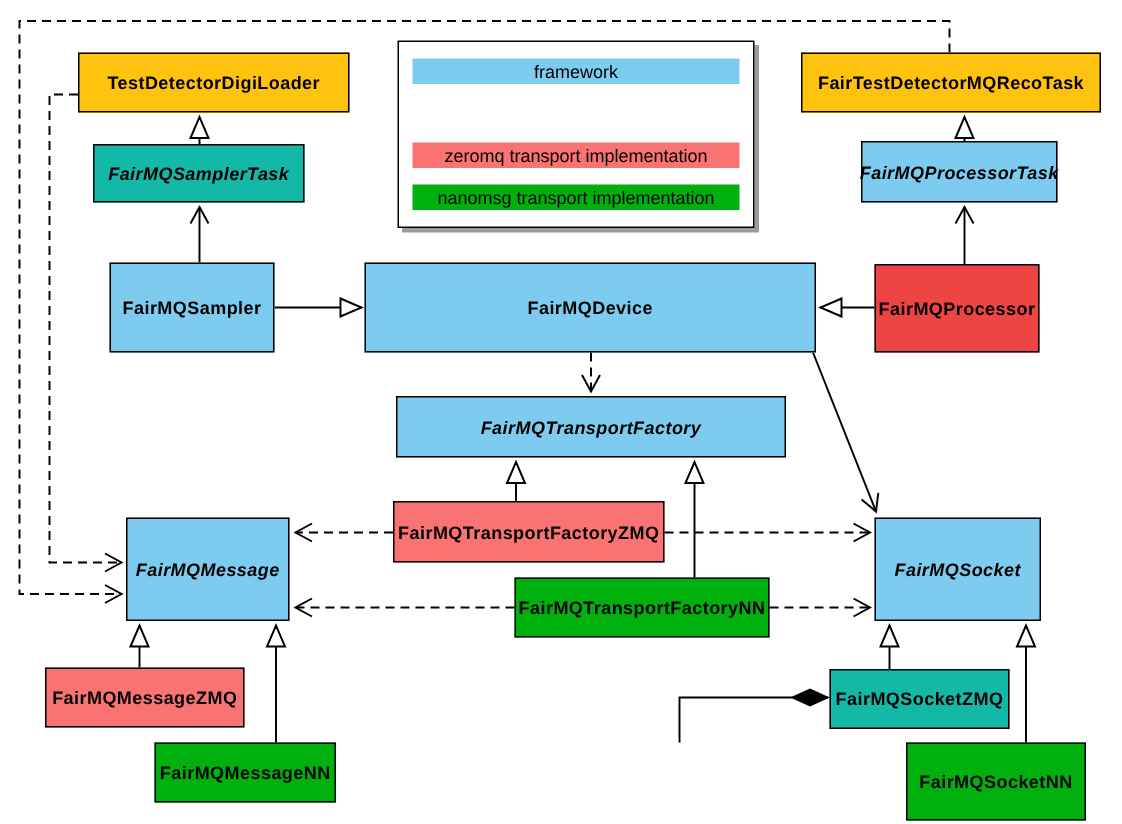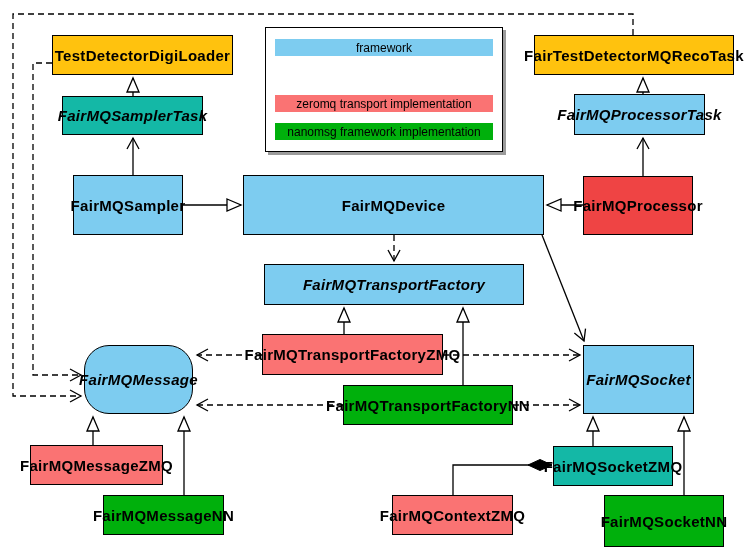--- a/index.html
+++ b/index.html
@@ -9,21 +9,21 @@
     background:#ffffff;
     font-family:"Liberation Sans", sans-serif;
     overflow:hidden;
   }
   #edges{position:absolute;left:0;top:0;width:748px;height:549px;z-index:1;}
   .node{
     position:absolute;
     box-sizing:border-box;
     border:1.4px solid #000;
     display:flex;align-items:center;justify-content:center;
-    font-size:15px;font-weight:bold;color:#000;
+    font-size:12px;font-weight:bold;color:#000;
     letter-spacing:0.3px;
     z-index:2;
   }
   .node.abstract{font-style:italic;}
   #legend{
     position:absolute;left:265px;top:27px;width:238px;height:125px;
     box-sizing:border-box;
     background:#fff;border:1.6px solid #000;
     box-shadow:3px 3px 0 #9b9b9b;
     display:flex;flex-direction:column;justify-content:space-evenly;
@@ -81,21 +81,21 @@
       <path d="M343,405 H197" marker-end="url(#vee)"></path>
       <path d="M513,405 H580" marker-end="url(#vee)"></path>
     </g>
 
     <path d="M453,495 V465 H552" style="stroke:#000;stroke-width:1.3;fill:none;" marker-end="url(#dia)"></path>
   </svg>
 
   <div id="legend">
     <div class="legend-item" style="background-color: rgb(125, 204, 240);">framework</div>
     <div class="legend-item" style="background-color: rgb(250, 115, 115); margin-top: 28px;">zeromq transport implementation</div>
-    <div class="legend-item" style="background-color: rgb(0, 176, 12);">nanomsg framework implementation</div>
+    <div class="legend-item" style="background-color: rgb(0, 176, 12);">nanomsg transport implementation</div>
   </div>
 
   <div class="node" style="left: 52px; top: 35px; width: 181px; height: 40px; background-color: rgb(255, 194, 14);">TestDetectorDigiLoader</div>
 
   <div class="node abstract" style="left: 62px; top: 96px; width: 141px; height: 39px; background-color: #14b8a6;">FairMQSamplerTask</div>
 
   <div class="node" style="left: 73px; top: 175px; width: 110px; height: 60px; background-color: rgb(125, 204, 240);">FairMQSampler</div>
 
   <div class="node" style="left: 534px; top: 35px; width: 200px; height: 40px; background-color: rgb(255, 194, 14);">FairTestDetectorMQRecoTask</div>
 
@@ -104,27 +104,26 @@
   <div class="node" style="left: 583px; top: 176px; width: 110px; height: 59px; background-color: #ef4444;">FairMQProcessor</div>
 
   <div class="node" style="left: 243px; top: 175px; width: 301px; height: 60px; background-color: rgb(125, 204, 240);">FairMQDevice</div>
 
   <div class="node abstract" style="left: 264px; top: 264px; width: 260px; height: 41px; background-color: rgb(125, 204, 240);">FairMQTransportFactory</div>
 
   <div class="node" style="left: 262px; top: 334px; width: 181px; height: 41px; background-color: rgb(250, 115, 115);">FairMQTransportFactoryZMQ</div>
 
   <div class="node" style="left: 343px; top: 385px; width: 170px; height: 40px; background-color: rgb(0, 176, 12);">FairMQTransportFactoryNN</div>
 
-  <div class="node abstract" style="left: 84px; top: 345px; width: 109px; height: 69px; background-color: rgb(125, 204, 240); border-radius: 25px;">FairMQMessage</div>
+  <div class="node abstract" style="left: 84px; top: 345px; width: 109px; height: 69px; background-color: rgb(125, 204, 240);">FairMQMessage</div>
 
   <div class="node abstract" style="left: 583px; top: 345px; width: 111px; height: 69px; background-color: rgb(125, 204, 240);">FairMQSocket</div>
 
   <div class="node" style="left: 30px; top: 445px; width: 133px; height: 40px; background-color: rgb(250, 115, 115);">FairMQMessageZMQ</div>
 
   <div class="node" style="left: 103px; top: 495px; width: 121px; height: 40px; background-color: rgb(0, 176, 12);">FairMQMessageNN</div>
 
   <div class="node" style="left: 553px; top: 446px; width: 120px; height: 40px; background-color: #14b8a6;">FairMQSocketZMQ</div>
 
   <div class="node" style="left: 604px; top: 495px; width: 120px; height: 52px; background-color: rgb(0, 176, 12);">FairMQSocketNN</div>
 
-  <div class="node" style="left: 392px; top: 495px; width: 121px; height: 40px; background-color: rgb(250, 115, 115);">FairMQContextZMQ</div>
 
 </div>
 
 </body></html>

